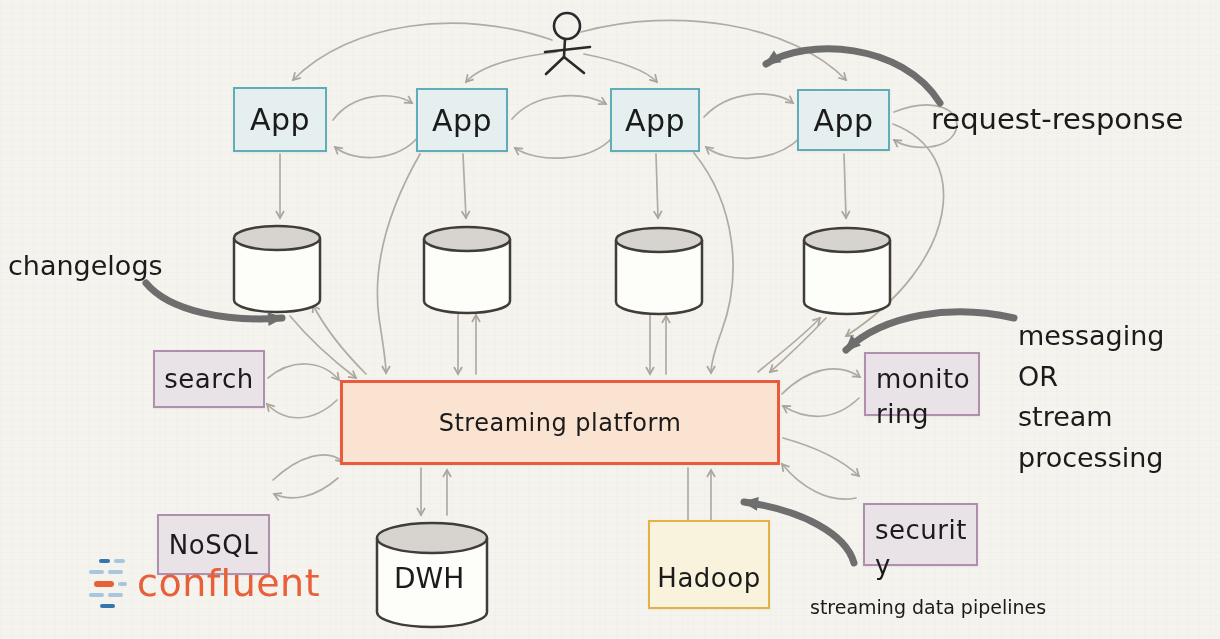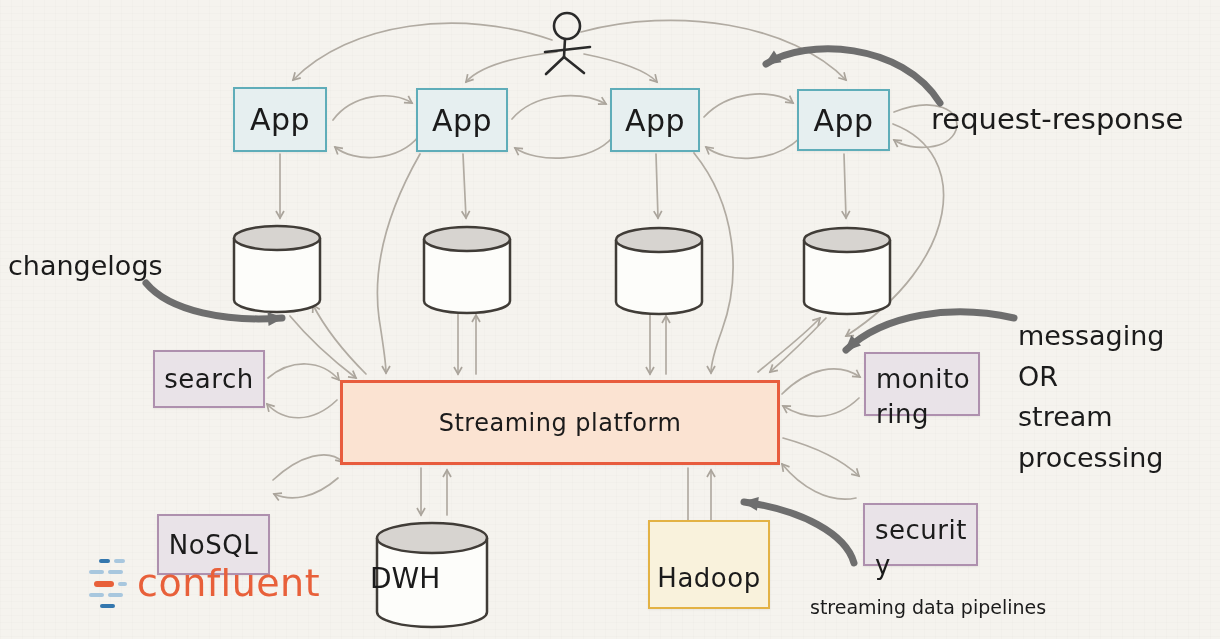--- a/index.html
+++ b/index.html
@@ -159,21 +159,21 @@
     <span>monitoring</span>
   </div>
   <div class="node lav wrapword" style="left:863px;top:466px;width:115px;height:63px;margin-top:37px;">
     <span>security</span>
   </div>
 
   <div class="node hadoop" style="left:648px;top:520px;width:122px;height:89px;">
     <span>Hadoop</span>
   </div>
 
-  <div class="dwh-label" style="left:370px;top:562px;">DWH</div>
+  <div class="dwh-label" style="left:394px;top:562px;">DWH</div>
 
   <div class="ann" style="left:931px;top:98px;font-size:29px;">request-response</div>
   <div class="ann" style="left:8px;top:246px;font-size:27px;">changelogs</div>
   <div class="ann" style="left:1018px;top:316px;font-size:27px;line-height:1.5;">messaging
  OR
 stream
 processing</div>
   <div class="ann" style="left:810px;top:593px;font-size:19px;">streaming data pipelines</div>
 
   <div class="logo" style="left:87px;top:553px;">

